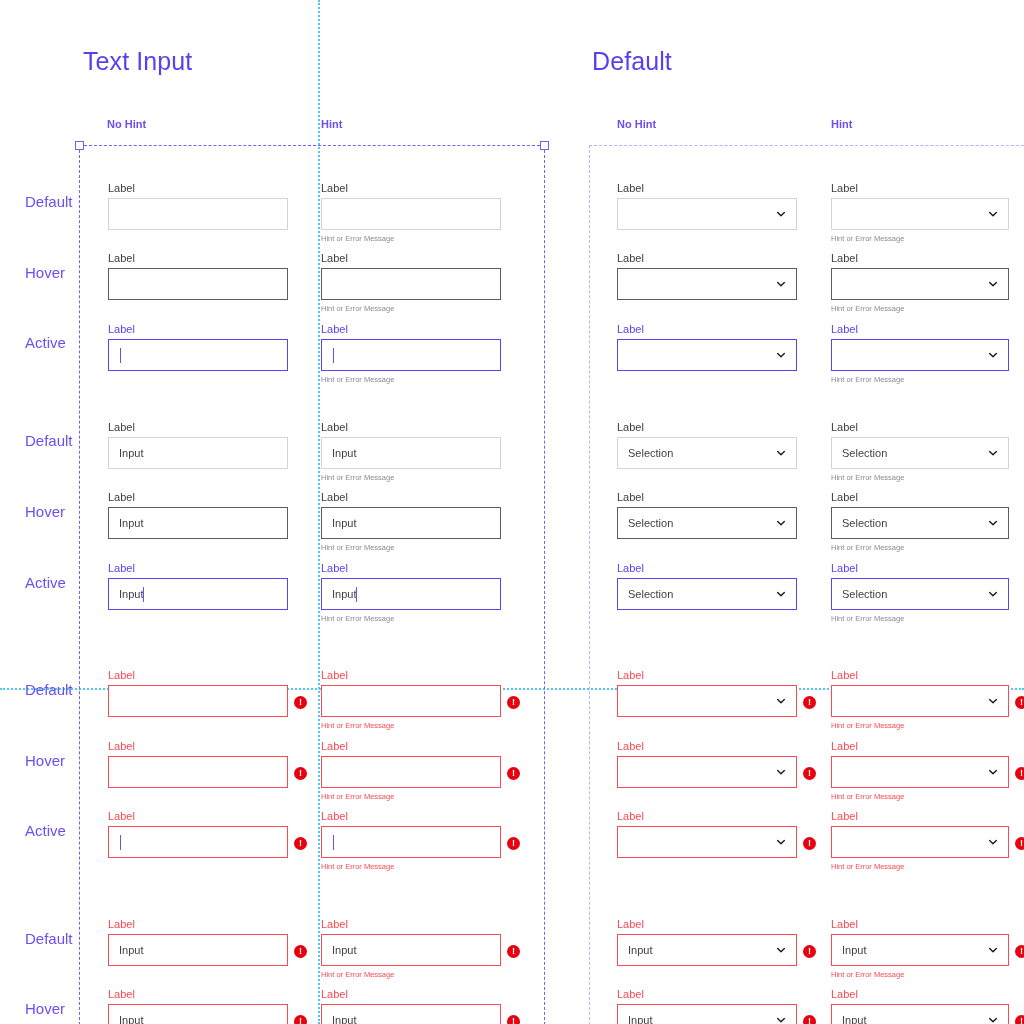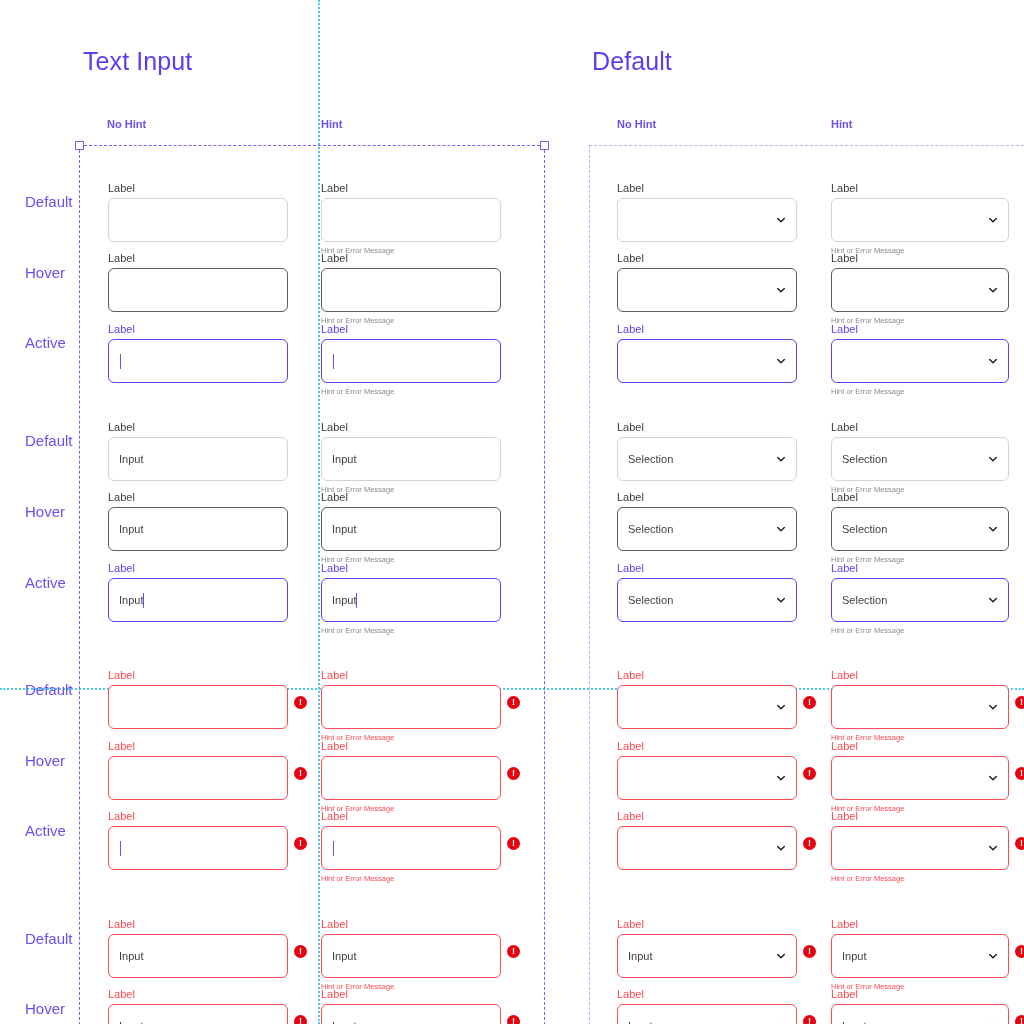--- a/index.html
+++ b/index.html
@@ -44,22 +44,22 @@
     white-space:nowrap;
   }
 
   
   .field{position:absolute;box-sizing:border-box;}
   .f-label{
     font-size:11px;line-height:11px;color:#3d3d3d;margin-bottom:4px;
     white-space:nowrap;font-weight:400;
   }
   .f-box{
-    box-sizing:border-box;height:44px;border:1px solid #d4d4d8;
-    border-radius:6px;background:#fff;display:flex;align-items:center;
+    box-sizing:border-box;height:32px;border:1px solid #d4d4d8;
+    border-radius:0;background:#fff;display:flex;align-items:center;
     padding:0 10px;position:relative;
   }
   .f-value{font-size:11px;color:#3f3f46;white-space:nowrap;}
   .f-hint{
     font-size:7.5px;line-height:10px;color:#8b8b93;margin-top:4px;
     white-space:nowrap;
   }
   .caret{
     width:1px;height:15px;background:#6c4ef2;display:inline-block;
   }

